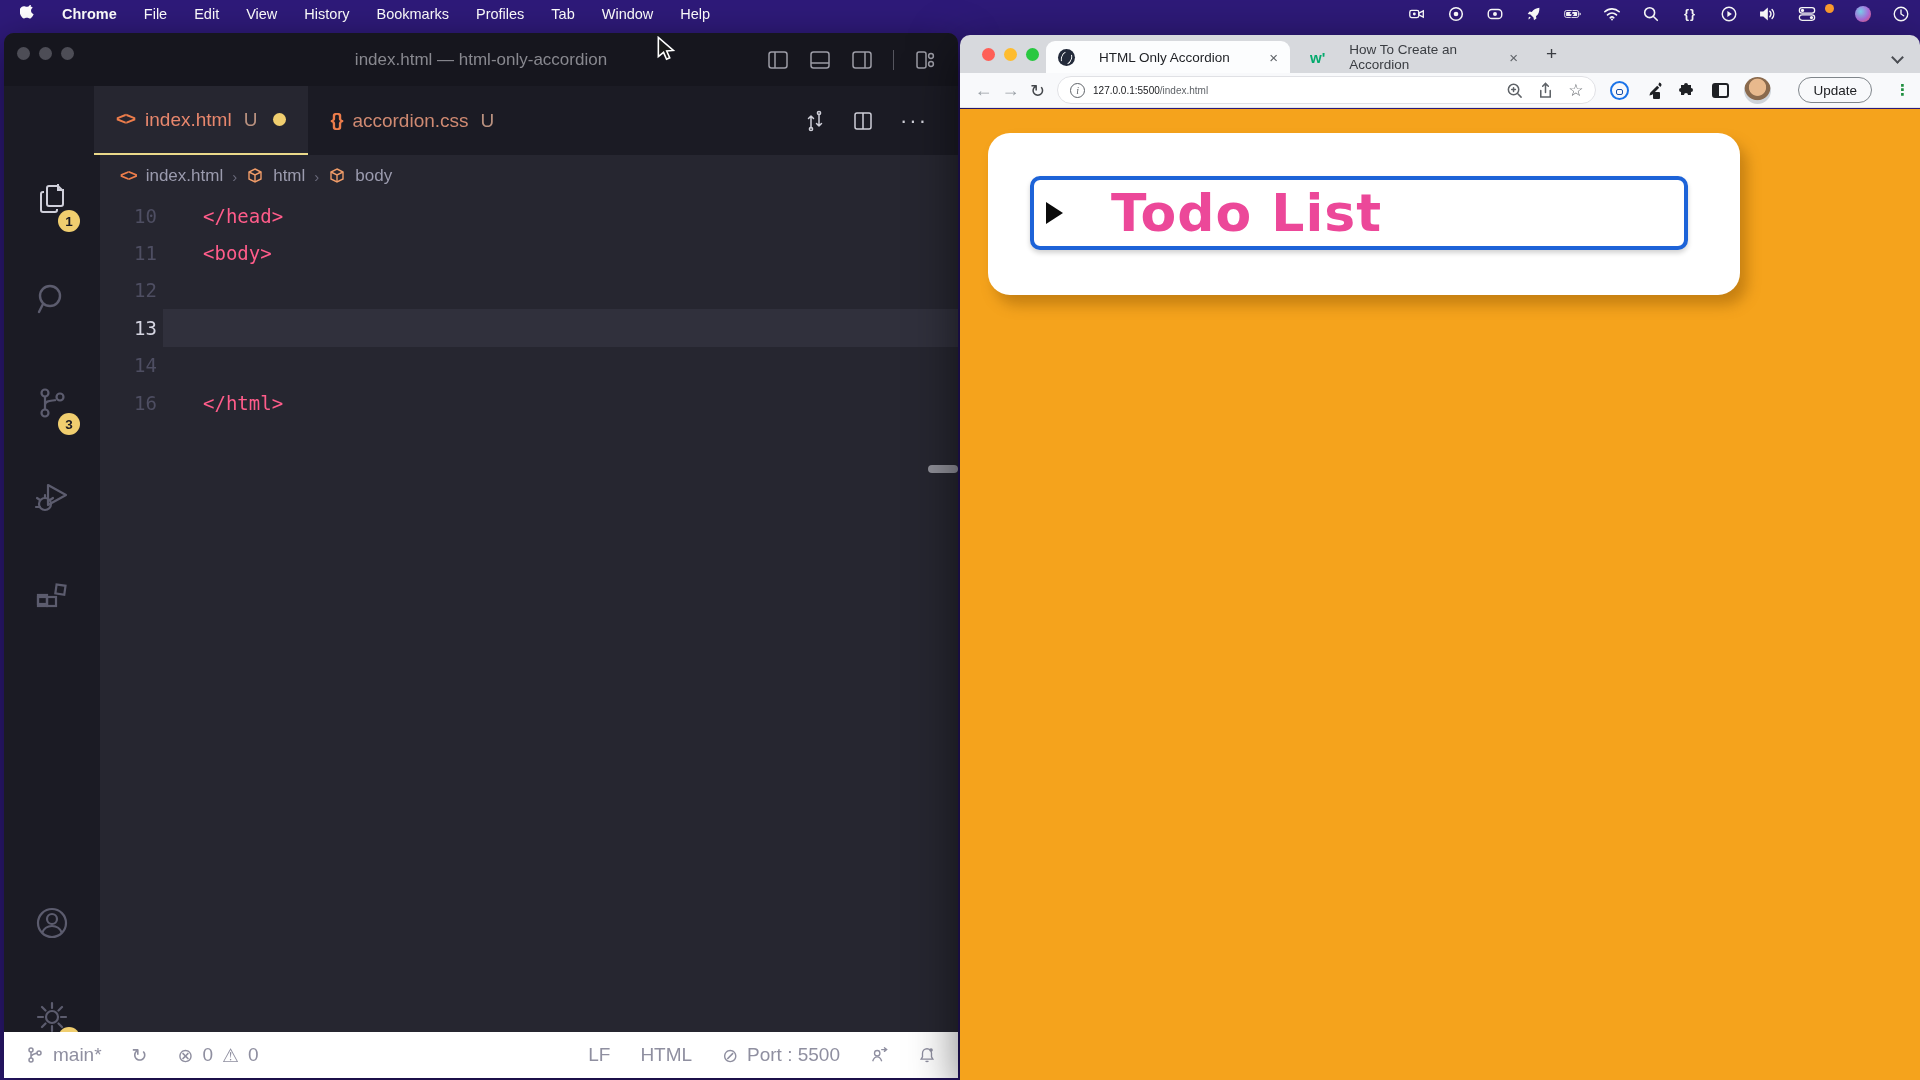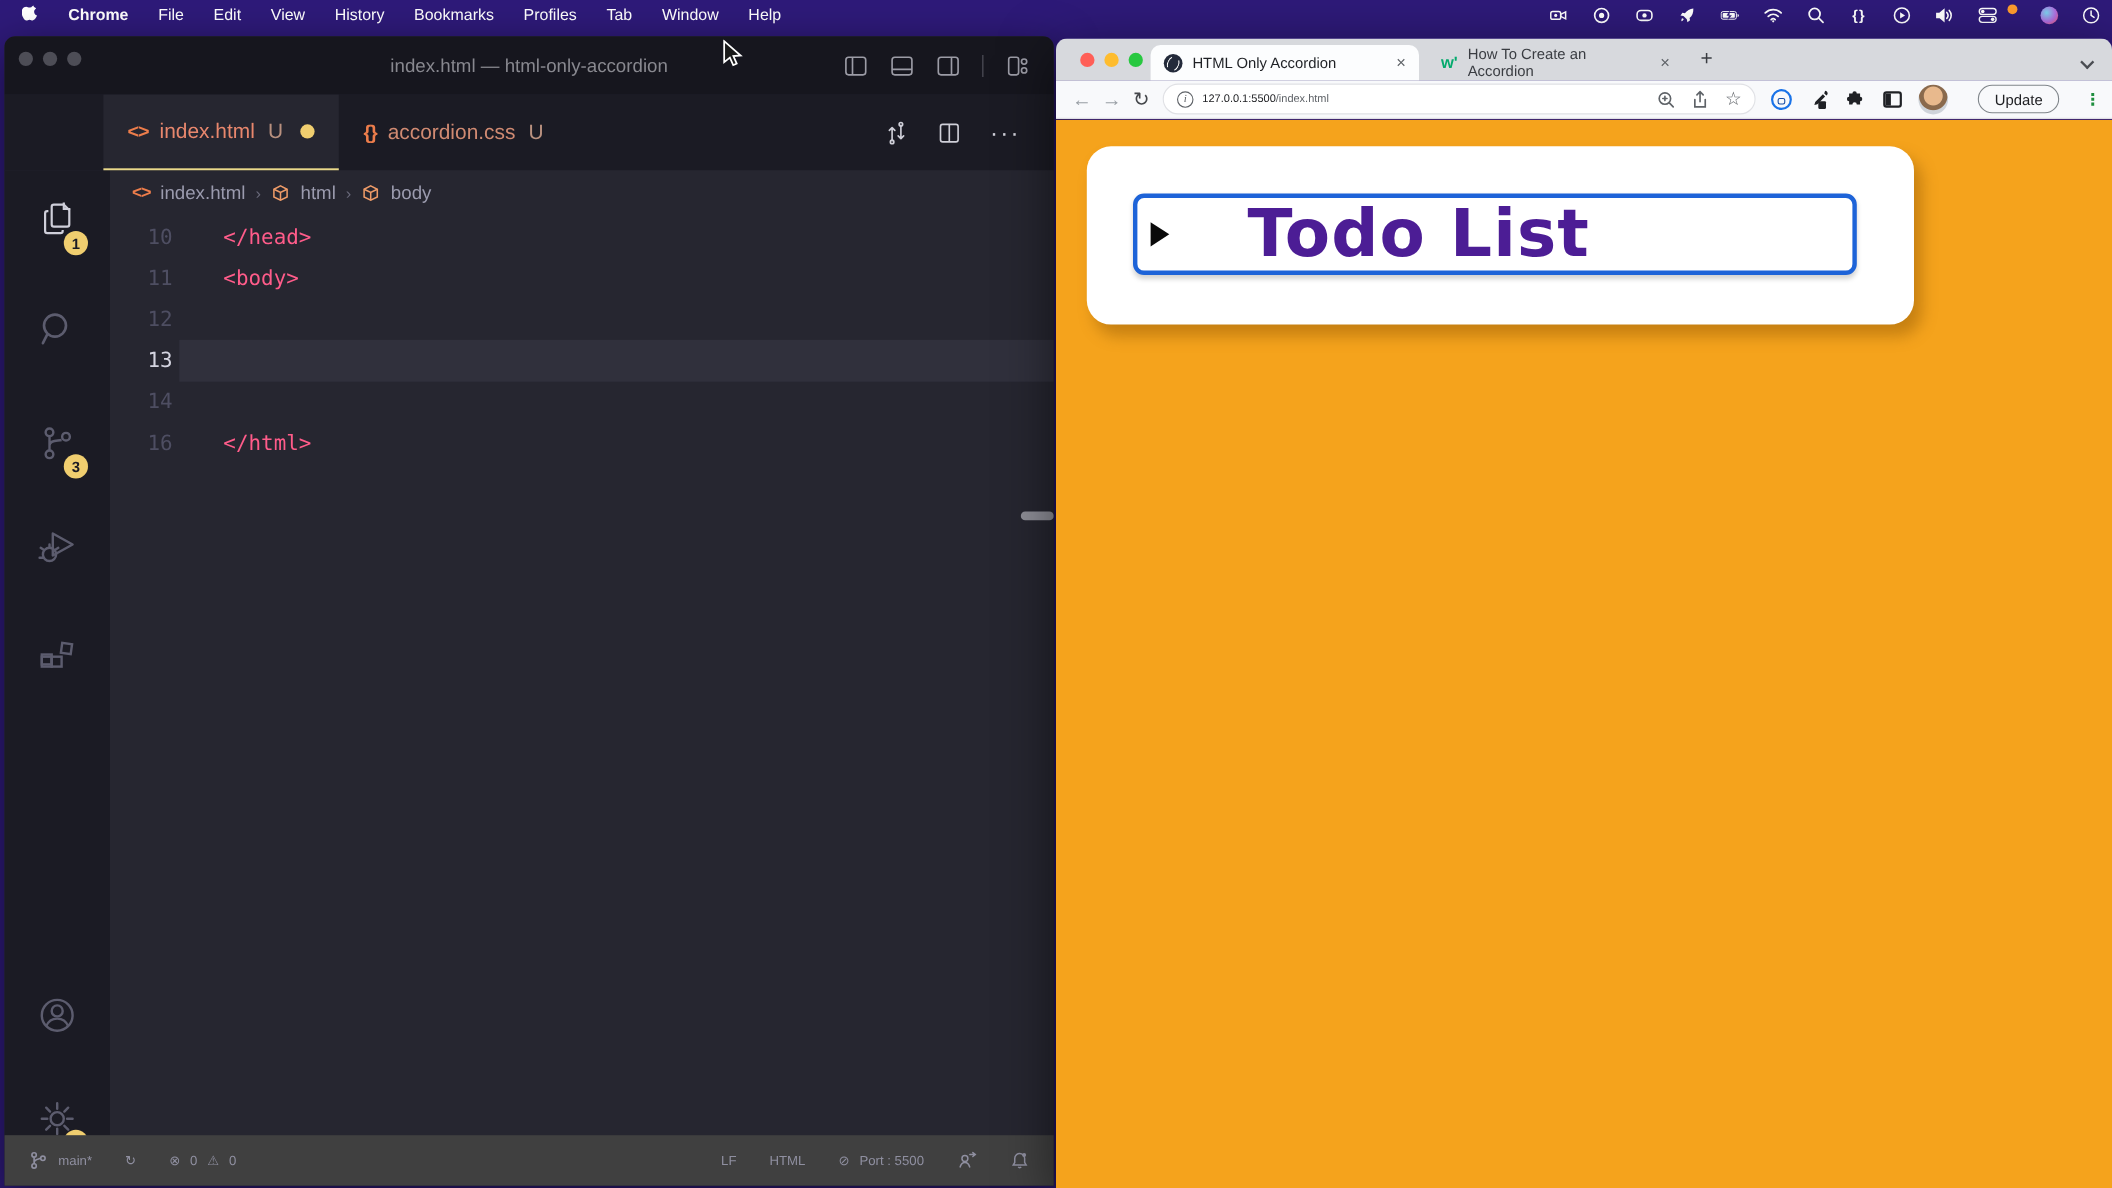--- a/index.html
+++ b/index.html
@@ -67,38 +67,38 @@
   .code-row { display:flex; height:37.4px; align-items:center; }
   .code-row .num { width:57px; text-align:right; color:#4e4e62; flex:none; }
   .code-row .codewrap { flex:1; align-self:stretch; display:flex; align-items:center;
                         padding-left:40px; margin-left:6px; }
   .code-row.active .num { color:#d4d4e0; }
   .code-row.active .codewrap { background:#30303c; }
   .code-pink { color:#ff5c8a; }
   .vs-handle { position:absolute; right:0; top:268px; width:30px; height:8px; border-radius:4px;
                background:#8e8e97; }
 
-  .vs-status { position:absolute; bottom:0; left:0; right:0; height:46px; background:#404040;
-               display:flex; align-items:center; font-size:12px; color:#8f8fa0; padding:0 22px; }
+  .vs-status { position:absolute; bottom:0; left:0; right:0; height:46px; background:#ffffff;
+               display:flex; align-items:center; font-size:19px; color:#8f8fa0; padding:0 22px; }
   .vs-status .grp { display:flex; align-items:center; gap:9px; }
   .vs-status svg { width:18px; height:18px; }
   .sb-gap { margin-left:30px; }
   .vs-status .right { margin-left:auto; display:flex; align-items:center; gap:30px; }
   .glyph { font-family:"DejaVu Sans", sans-serif; }
 
   
   .chrome { position:absolute; left:960px; top:35px; width:960px; height:1045px;
             border-radius:10px 10px 0 0; overflow:hidden;
             box-shadow:0 14px 50px rgba(0,0,0,.55); }
   .cr-tabstrip { position:relative; height:38px; background:#d7d9dd; }
   .cr-lights { position:absolute; left:22px; top:13px; display:flex; gap:9px; }
   .cr-lights i { width:13px; height:13px; border-radius:50%; }
   .cr-red{background:#ff5f57;} .cr-yel{background:#febc2e;} .cr-grn{background:#28c840;}
   .cr-tab { position:absolute; top:6px; height:32px; display:flex; align-items:center;
-            font-size:13.5px; color:#3a3d42; padding:0 12px; gap:9px; }
+            font-size:13.5px; color:#3a3d42; padding:0 12px; gap:24px; }
   .cr-tab.active { background:#fcfdfe; border-radius:9px 9px 0 0; color:#1f2125; }
   .cr-close { color:#5f6368; font-size:15px; margin-left:auto; }
   .favicon-globe { width:17px; height:17px; border-radius:50%; background:#232a3a; position:relative; flex:none; }
   .favicon-globe::after { content:""; position:absolute; left:3px; top:2px; width:9px; height:12px;
                           border-radius:50%; border:1.6px solid #fff; border-top-color:transparent;
                           border-bottom-color:transparent; transform:rotate(24deg); }
   .favicon-w { color:#04aa6d; font-weight:bold; font-size:15px; flex:none; }
   .cr-newtab { position:absolute; left:586px; top:8px; font-size:19px; color:#3a3d42; }
   .cr-tabchev { position:absolute; right:18px; top:13px; color:#4a4d52; }
   .chev { width:9px; height:9px; border-right:2px solid currentColor; border-bottom:2px solid currentColor;
@@ -134,21 +134,21 @@
 
   
   .accordion-card { position:absolute; left:28px; top:24px; width:752px; height:162px;
                     background:#fff; border-radius:22px;
                     box-shadow:7px 10px 14px rgba(120,70,0,.38); }
   .accordion-summary { position:absolute; left:42px; top:43px; width:658px; height:74px;
                        border:4px solid #1d63d8; border-radius:10px; background:#fff;
                        box-shadow:0 3px 5px rgba(0,0,0,.18); display:flex; align-items:center; }
   .marker { width:0; height:0; border-left:17px solid #0a0a0a; border-top:11px solid transparent;
             border-bottom:11px solid transparent; margin-left:12px; flex:none; }
-  .accordion-title { margin-left:71px; font-size:60px; font-weight:800; color:#4c1d95;
+  .accordion-title { margin-left:48px; font-size:52px; font-weight:800; color:#ec4899;
                      letter-spacing:1px; font-family:"DejaVu Sans", sans-serif; }
 
   
   .cursor { position:absolute; left:656px; top:36px; z-index:50; }
 
   svg { display:block; }
 </style>
 </head>
 <body>
 

